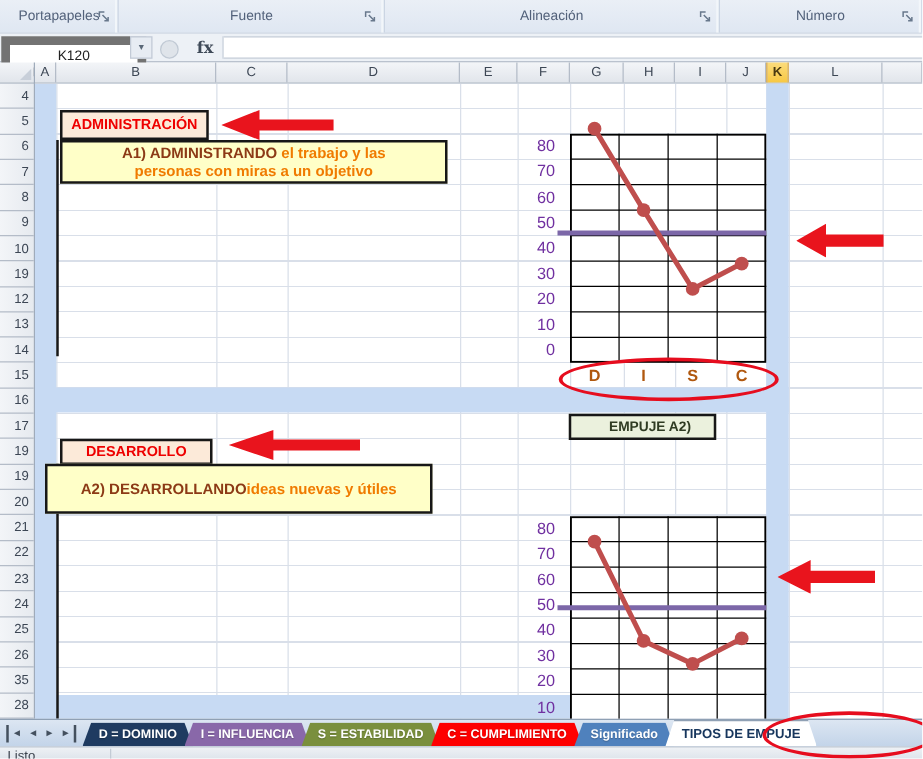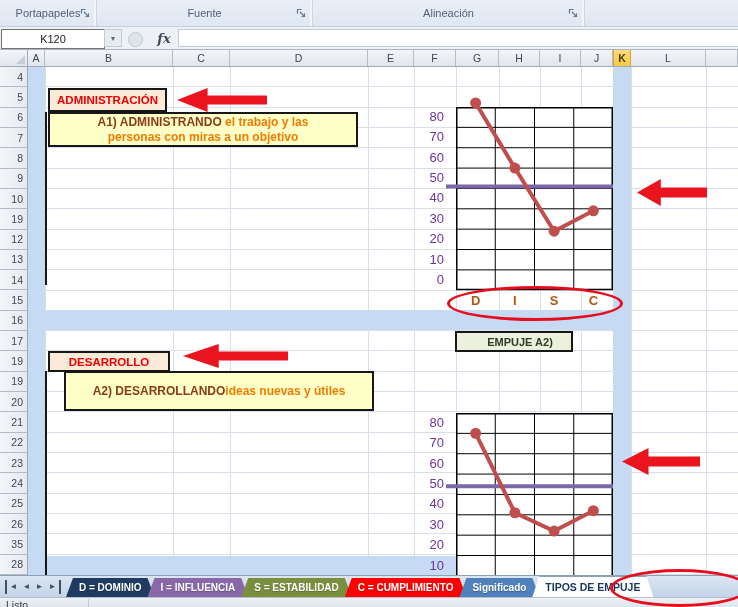--- a/index.html
+++ b/index.html
@@ -12,27 +12,27 @@
   .rgroup{position:relative;height:100%;display:flex;align-items:center;justify-content:center;
           border-right:1px solid #cbd5e3;box-shadow:inset -2px 0 0 #f2f6fa;box-sizing:border-box;}
   .rgroup .lbl{font-size:11px;color:#52617a;}
   .g1{width:97px}.g2{width:216px}.g3{width:272px}.g4{width:165px}
   .launcher{position:absolute;right:5px;top:8px;width:11px;height:11px;}
 
   
   .fbar{position:absolute;top:27px;left:0;width:738px;height:23px;background:#edf1f6;
         border-bottom:1px solid #a9b3c1;box-sizing:border-box;}
   .namebox{position:absolute;left:1px;top:2px;width:102px;height:18px;background:#fff;
-           border:1px solid #737373;font-size:11px;color:#222;display:flex;align-items:center;justify-content:center;}
+           border:7px solid #737373;font-size:11px;color:#222;display:flex;align-items:center;justify-content:center;}
   .nb-drop{position:absolute;left:104px;top:2px;width:18px;height:18px;background:#e7ecf3;border:1px solid #c2cad6;
            display:flex;align-items:center;justify-content:center;font-size:7px;color:#5a6878;box-sizing:border-box;}
   .fx-circle{position:absolute;left:128px;top:5px;width:13px;height:13px;border-radius:50%;
              background:#dfe4ea;border:1px solid #c0c9d4;}
   .fx{position:absolute;left:152px;top:2px;width:24px;height:18px;display:flex;align-items:center;justify-content:center;
-      font-family:"DejaVu Serif",serif;font-style:italic;font-weight:bold;font-size:13px;color:#3f4a58;}
+      font-family:"DejaVu Serif",serif;font-weight:bold;font-size:13px;color:#3f4a58;}
   .fdiv{position:absolute;left:178px;top:2px;width:1px;height:18px;background:#c2cad6;}
   .finput{position:absolute;left:179px;top:2px;width:559px;height:18px;background:#fff;
           border-top:1px solid #c2cad6;border-bottom:1px solid #c2cad6;box-sizing:border-box;}
 
   
   .sheet{position:absolute;top:50px;left:0;width:738px;height:525px;}
   .corner{position:absolute;left:0;top:0;width:28px;height:17px;background:linear-gradient(#f3f5f8,#e1e5eb);
           border-right:1px solid #9fabba;border-bottom:1px solid #9fabba;box-sizing:border-box;}
   .corner::after{content:"";position:absolute;right:2px;bottom:2px;border-left:9px solid transparent;border-bottom:9px solid #c8cfd9;}
   #col-headers{position:absolute;left:28px;top:0;width:710px;height:17px;display:flex;
@@ -52,21 +52,21 @@
   .vline{position:absolute;top:0;width:1px;height:508px;background:#d9dfe9;z-index:1;}
   .fill{position:absolute;background:var(--c-fill,#c7daf3);z-index:2;}
 
   .box{position:absolute;box-sizing:border-box;z-index:4;display:flex;align-items:center;justify-content:center;text-align:center;}
   #admin-box{left:20px;top:21px;width:119px;height:24px;background:var(--c-box-bg,#fcead9);
              border:2px solid #171717;font-weight:bold;font-size:11.5px;color:var(--c-title,#ee0000);}
   #admin-desc{left:20px;top:45px;width:310px;height:35px;background:var(--c-desc-bg,#ffffc8);
               border:2px solid #171717;flex-direction:column;font-weight:bold;font-size:12px;line-height:15px;}
   #desa-box{left:20px;top:284px;width:122px;height:21px;background:var(--c-box-bg,#fcead9);
             border:2px solid #171717;font-weight:bold;font-size:11.5px;color:var(--c-title,#ee0000);}
-  #desa-desc{left:36px;top:304px;width:310px;height:40px;background:var(--c-desc-bg,#ffffc8);
+  #desa-desc{left:8px;top:304px;width:310px;height:40px;background:var(--c-desc-bg,#ffffc8);
              border:2px solid #171717;font-weight:bold;font-size:12px;}
   #empuje-box{left:427px;top:264px;width:118px;height:21px;background:#ebf1dd;border:2px solid #171717;
               font-weight:bold;font-size:11px;color:#2f3b22;padding-left:12px;}
   .lead{color:var(--c-lead,#8c3a16);} .rest{color:var(--c-rest,#f07b00);}
 
   .secline{position:absolute;left:17px;width:2px;background:#171717;z-index:3;}
   #secline1{top:45px;height:173px;} #secline2{top:304px;height:204px;}
 
   .chart{position:absolute;left:428px;width:157px;height:184px;z-index:4;}
   #chart1{top:40px;} #chart2{top:346px;}
@@ -120,20 +120,26 @@
       </svg>
     </div>
     <div class="rgroup g2">
       <span class="lbl">Fuente</span>
       <svg class="launcher" viewBox="0 0 11 11">
         <path d="M1.5 5.5 V1.5 H5.5 M4 4 l4 4 M8.5 5.5 v3 h-3" stroke="#68788c" stroke-width="1.2" fill="none"></path>
       </svg>
     </div>
     <div class="rgroup g3">
       <span class="lbl">Alineación</span>
+      <svg class="launcher" viewBox="0 0 11 11">
+        <path d="M1.5 5.5 V1.5 H5.5 M4 4 l4 4 M8.5 5.5 v3 h-3" stroke="#68788c" stroke-width="1.2" fill="none"></path>
+      </svg>
+    </div>
+    <div class="rgroup g4">
+      <span class="lbl">Número</span>
       <svg class="launcher" viewBox="0 0 11 11">
         <path d="M1.5 5.5 V1.5 H5.5 M4 4 l4 4 M8.5 5.5 v3 h-3" stroke="#68788c" stroke-width="1.2" fill="none"></path>
       </svg>
     </div>
   </div>
 
   <div class="fbar">
     <div class="namebox">K120</div>
     <div class="nb-drop">▼</div>
     <div class="fx-circle"></div>

